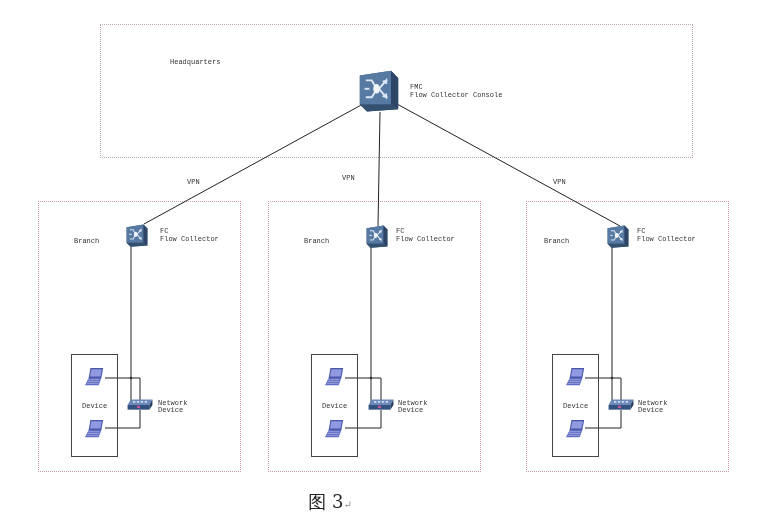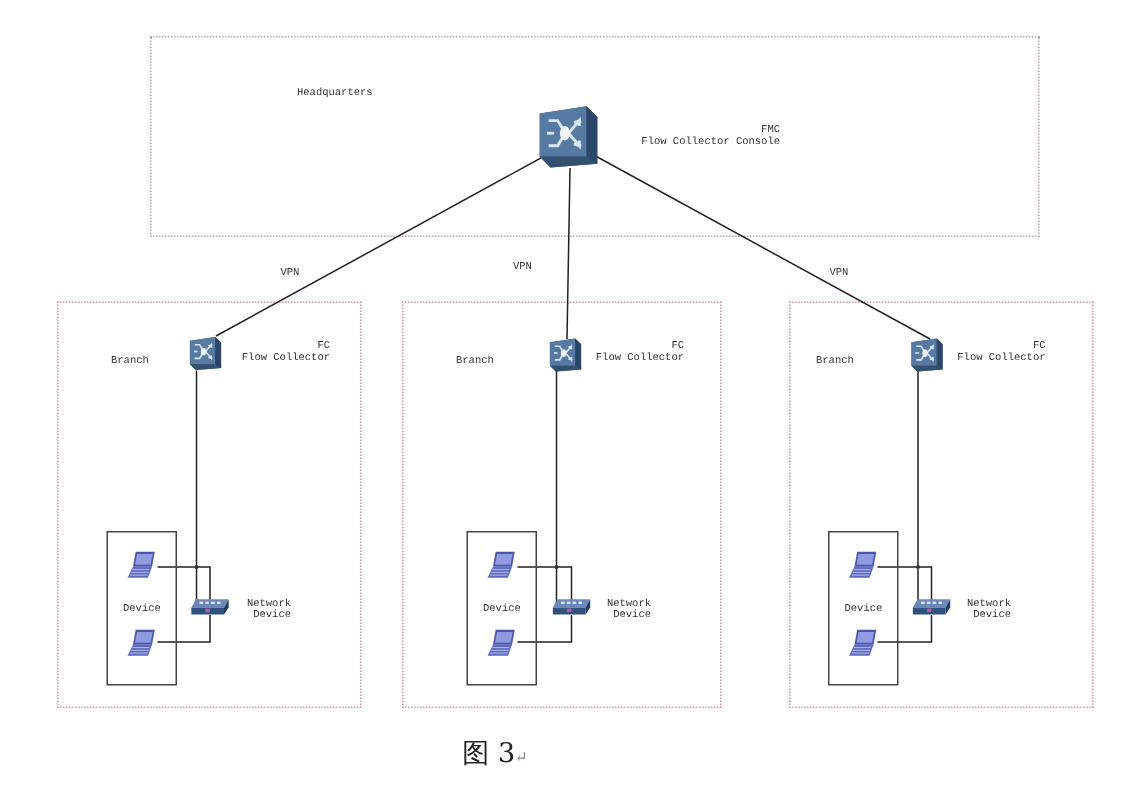--- a/index.html
+++ b/index.html
@@ -3,21 +3,21 @@
   <meta charset="utf-8">
   <style>
     html, body { margin: 0; padding: 0; background: #ffffff; }
     body { width: 763px; height: 525px; position: relative; overflow: hidden;
            font-family: "Liberation Mono", "DejaVu Sans Mono", monospace; color: #333; }
     .zone { position: absolute; box-sizing: border-box; }
     .hq { left: 100px; top: 24px; width: 593px; height: 134px;
           border: 1px dotted #b9a9ad; }
     .branch { top: 201px; height: 271px; border: 1px dotted #d49aa0; }
     .lbl { position: absolute; font-size: 7px; line-height: 9px; white-space: nowrap; color: #333; }
-    .center { text-align: right; }
+    .center { text-align: left; }
     svg.wires { position: absolute; left: 0; top: 0; }
     .devbox { position: absolute; border: 1px solid #444; box-sizing: border-box; background: transparent; }
     .caption { position: absolute; left: 0; width: 660px; top: 490px; text-align: center;
                font-family: "DejaVu Serif", serif; font-size: 18px; color: #222; }
     .caption .ret { font-size: 10px; color: #888; }
     .icon { position: absolute; }
   </style>
 </head>
 <body>
 
@@ -89,21 +89,21 @@
     <polyline points="585,378 621,378 621,402"></polyline>
     <polyline points="585,428 621,428 621,410"></polyline>
   </g>
   <g fill="#333">
     <circle cx="131" cy="378" r="1.3"></circle>
     <circle cx="371" cy="378" r="1.3"></circle>
     <circle cx="612" cy="378" r="1.3"></circle>
   </g>
 </svg>
 
-<div class="lbl" style="left:170px; top:58px;margin-left:28px;">Headquarters</div>
+<div class="lbl" style="left:170px; top:58px;">Headquarters</div>
 <svg class="icon" style="left:354px; top:66px;" width="50" height="48">
     <use href="#sym-flow-switch"></use>
   </svg>
 <div class="lbl center" style="left:410px; top:83px; width:110px;">FMC</div>
 <div class="lbl center" style="left:410px; top:91px; width:110px;">Flow Collector Console</div>
 
 <div class="lbl" style="left:187px; top:178px;">VPN</div>
 <div class="lbl" style="left:342px; top:174px;">VPN</div>
 <div class="lbl" style="left:553px; top:178px;">VPN</div>
 

